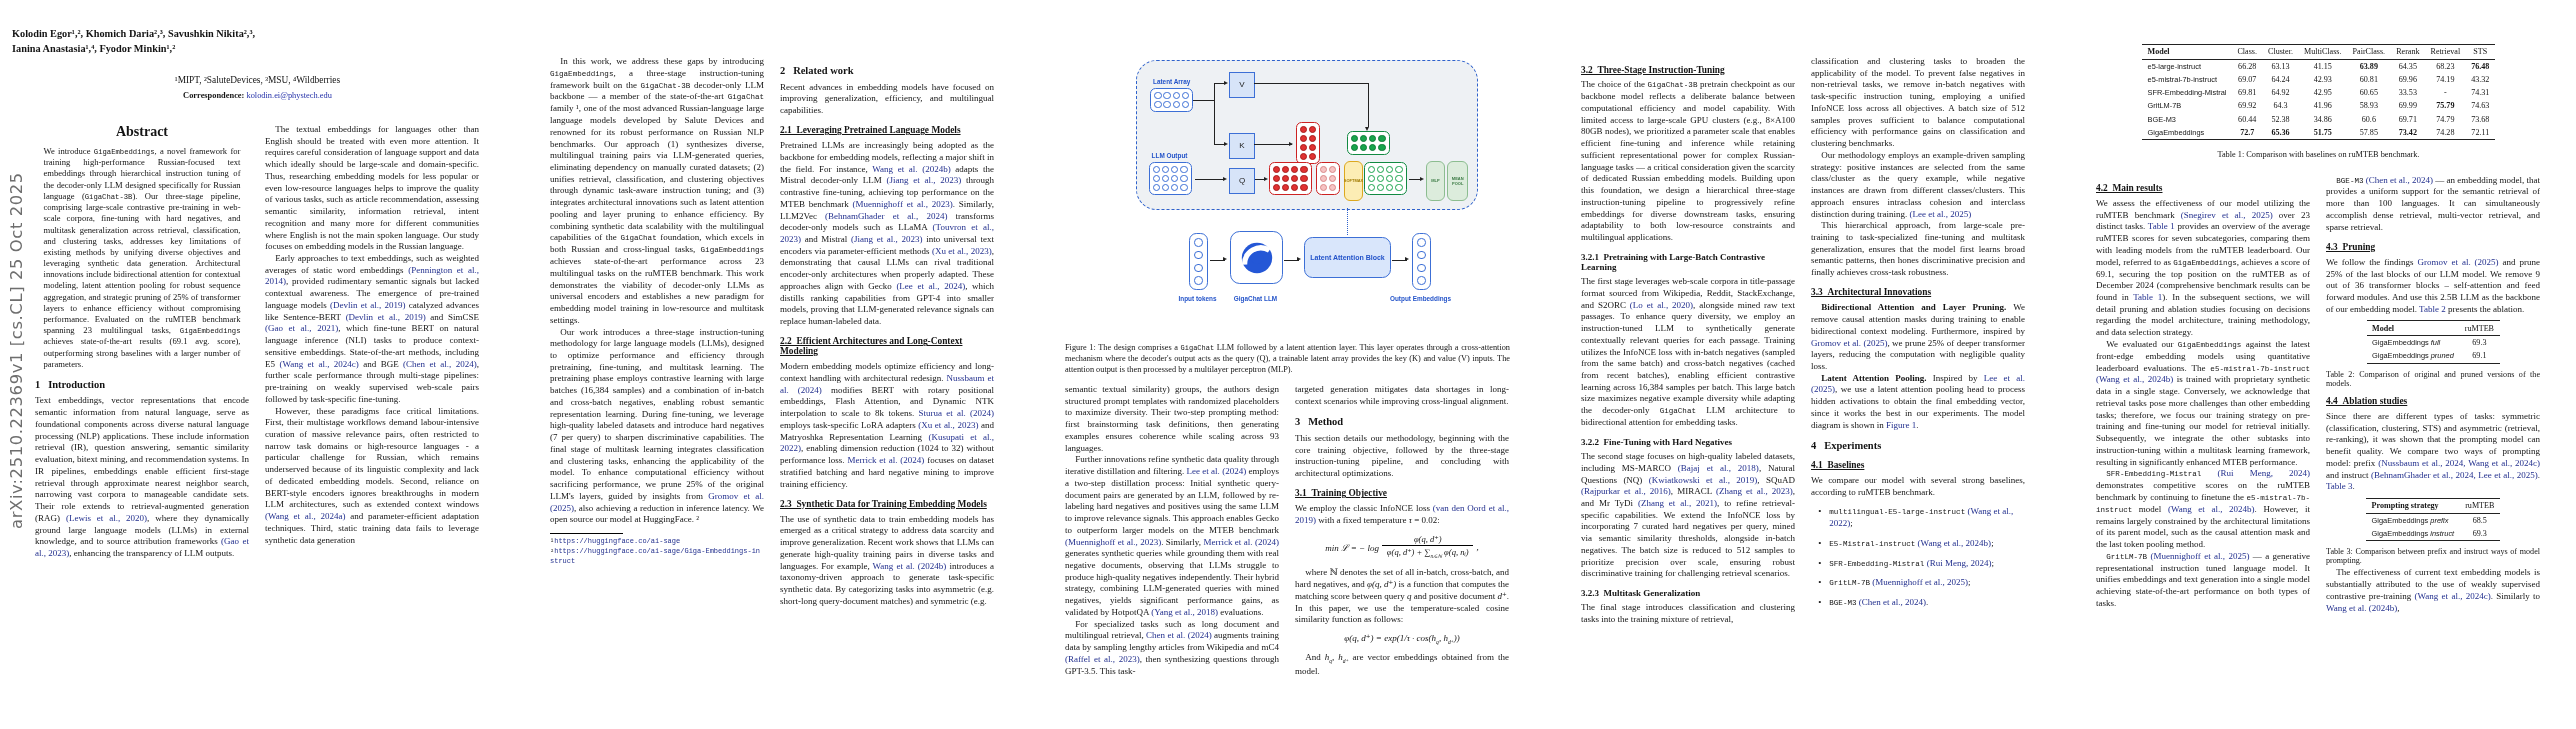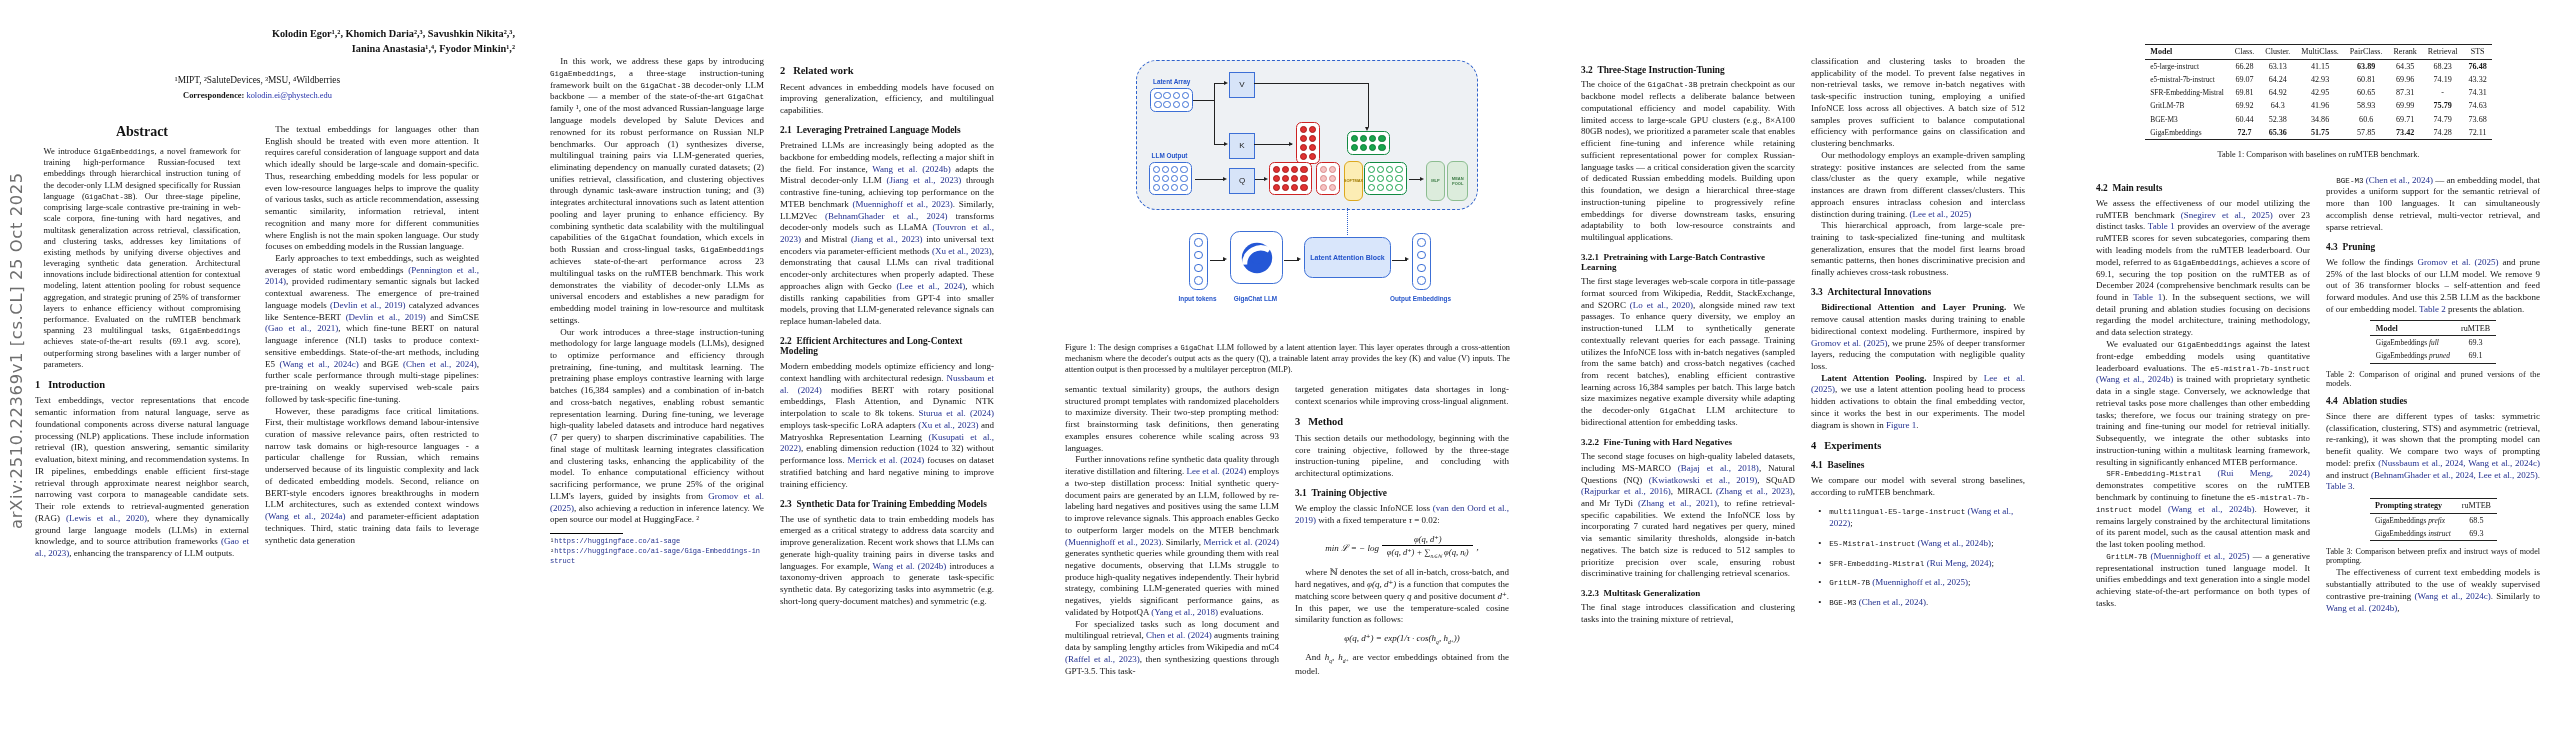--- a/index.html
+++ b/index.html
@@ -8,58 +8,58 @@
   .page{position:absolute;top:0;width:515px;height:729px;background:#fff;overflow:hidden;}
   #p1{left:0}#p2{left:515px}#p3{left:1030px}#p4{left:1546px}#p5{left:2061px}
 
   
   .wm{position:absolute;left:-348px;top:341px;width:729px;text-align:center;
       transform:rotate(-90deg);color:#6e6e6e;font-size:16.4px;letter-spacing:0.6px;
       font-family:"DejaVu Sans",sans-serif;}
 
   
   .title{font-size:15px;font-weight:bold;text-align:center;margin:61px 24px 0;}
-  .authors{font-size:10.3px;font-weight:bold;text-align:right;margin-top:25.5px;line-height:1.55;}
+  .authors{font-size:10.3px;font-weight:bold;text-align:left;margin-top:25.5px;line-height:1.55;padding-left:12px;}
   .affil{font-size:9.4px;text-align:center;margin-top:18px;}
   .corr{font-size:8.4px;text-align:center;margin-top:5.5px;}
   .corr .lbl{font-weight:bold;}
   .link{color:#2330a8;}
 
   
   .cols{display:flex;gap:16px;padding:0 35px;align-items:flex-start;}
   .col{width:214px;}
   .mt{margin-top:24px;}
   .toppad{padding-top:56px;}
 
   .para{font-size:9px;line-height:1.305;text-align:justify;margin:0;}
   .ind{text-indent:10.3px;}
   .abs{padding:0 8.5px;font-size:8.6px;line-height:1.3;}
   .habs{text-align:center;font-size:14px;font-weight:bold;margin:0 0 6px;}
   .h1{font-size:10.5px;font-weight:bold;margin:9px 0 5.5px;}
-  .h2{font-size:9.4px;font-weight:bold;margin:8.5px 0 4.9px;}
+  .h2{font-size:9.4px;font-weight:bold;margin:8.5px 0 4.9px;text-decoration:underline;}
   .h3{font-size:9px;font-weight:bold;margin:8px 0 4.3px;}
   .cite{color:#23308e;}
   .mono{font-family:"Liberation Mono","DejaVu Sans Mono",monospace;font-size:0.84em;}
   .bullet{display:flex;margin:8px 0 8px 7.3px;font-size:9px;line-height:1.3;}
   .bdot{width:11px;flex:none;}
   .fnrule{border-top:0.6px solid #000;width:34%;margin:7.3px 0 3px;}
   .fn{font-family:"Liberation Mono","DejaVu Sans Mono",monospace;font-size:7px;line-height:1.4;word-break:break-all;}
   .eqrow{display:flex;justify-content:center;align-items:center;font-size:9px;margin:7.3px 0;font-style:italic;}
   .frac{display:inline-flex;flex-direction:column;align-items:center;margin:0 3px;font-size:8.5px;}
   .frac .num{padding:0 4.9px 1.2px;}
   .frac .den{border-top:0.6px solid #000;padding:1.2px 4.9px 0;}
   .eq{text-align:center;font-style:italic;font-size:9px;margin:7.3px 0;}
   sub{font-size:0.62em;}
 
   
   .datatable{border-collapse:collapse;margin:4.9px auto;border-top:0.9px solid #222;border-bottom:0.9px solid #222;}
   .datatable th{font-size:8.1px;font-weight:normal;text-align:center;padding:2.4px 5.5px;border-bottom:0.6px solid #222;}
   .datatable th:first-child{text-align:left;font-weight:bold;}
   .datatable td{font-size:8.1px;text-align:center;padding:2.1px 5.5px;}
-  .datatable td:first-child{text-align:left;font-family:Liberation Serif, serif;font-size:7.4px;}
+  .datatable td:first-child{text-align:left;font-family:Liberation Sans, sans-serif;font-size:7.4px;}
   .t1wrap{margin:44px 0 0;}
   .capc{font-size:8.3px;text-align:center;margin-top:9.7px;}
   .cap{font-size:8.1px;text-align:justify;margin:6px 0 2.4px;}
 
   
   .fig{position:relative;width:462px;height:277px;margin:56px 0 0 27px;font-family:"Liberation Sans","DejaVu Sans",sans-serif;}
   .panel{position:absolute;left:79px;top:3.6px;width:340px;height:148px;background:#eef1f4;
          border:1.5px dashed #2f62cc;border-radius:20.7px;}
   .figlbl{position:absolute;color:#2353c9;font-size:6.4px;font-weight:bold;white-space:nowrap;}
   .dotbox{position:absolute;display:grid;gap:1.8px;padding:3px;border:0.9px solid;border-radius:5.5px;background:#fff;}
@@ -394,21 +394,21 @@
             <td>69.96</td>
             <td>74.19</td>
             <td>43.32</td>
           </tr>
           <tr>
             <td>SFR-Embedding-Mistral</td>
             <td>69.81</td>
             <td>64.92</td>
             <td>42.95</td>
             <td>60.65</td>
-            <td>87.31</td>
+            <td>33.53</td>
             <td>-</td>
             <td>74.31</td>
           </tr>
           <tr>
             <td>GritLM-7B</td>
             <td>69.92</td>
             <td>64.3</td>
             <td>41.96</td>
             <td>58.93</td>
             <td>69.99</td>

